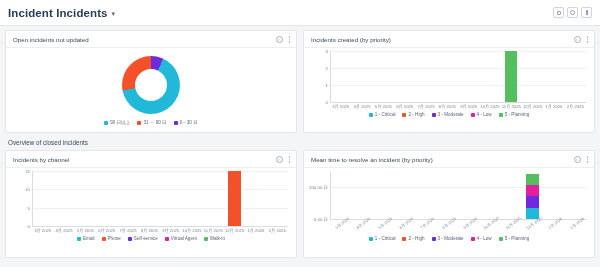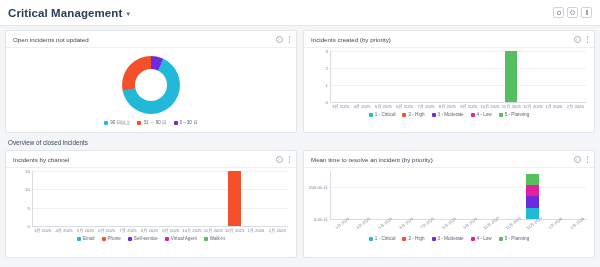--- a/index.html
+++ b/index.html
@@ -136,21 +136,21 @@
   }
   .section-head {
     font-size: 6.3px; color: #3c4858;
     padding: 6px 3px 4px 3px;
   }
 </style>
 </head>
 <body>
 
 <div class="app-header">
-  <span class="page-title">Critical Management</span>
+  <span class="page-title">Incident Incidents</span>
   <span class="title-caret">▾</span>
   <div class="header-actions">
     <div class="hdr-btn">
         <span class="sq"></span>
       </div>
     <div class="hdr-btn">
         <span class="circ"></span>
       </div>
     <div class="hdr-btn">
         <span class="bar"></span>

